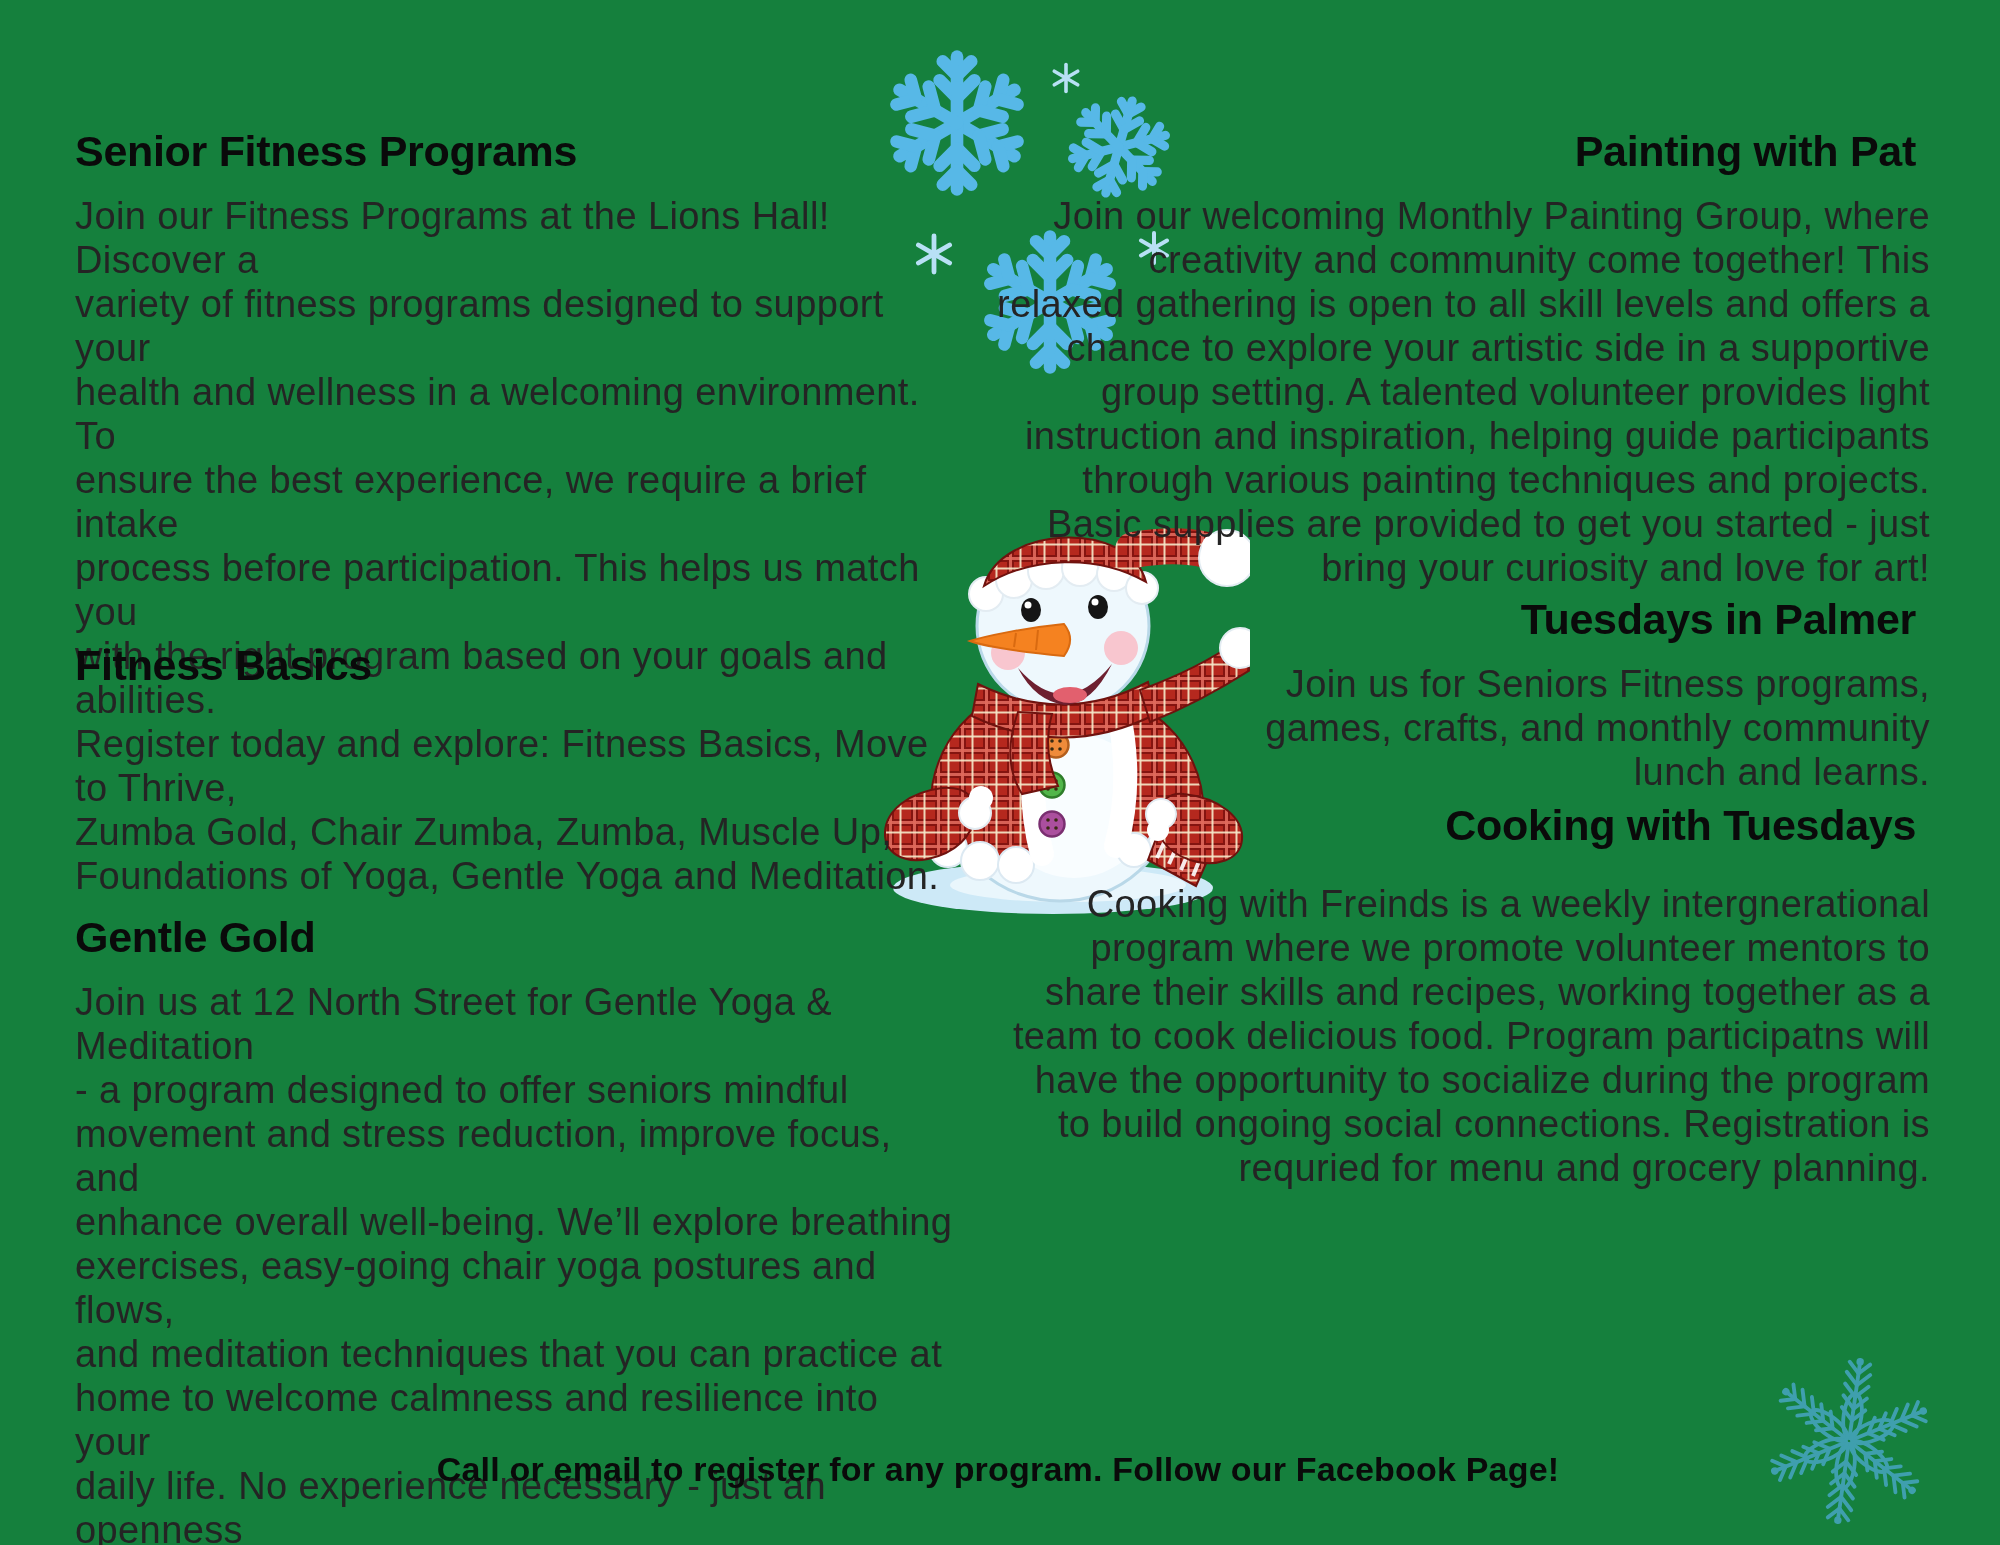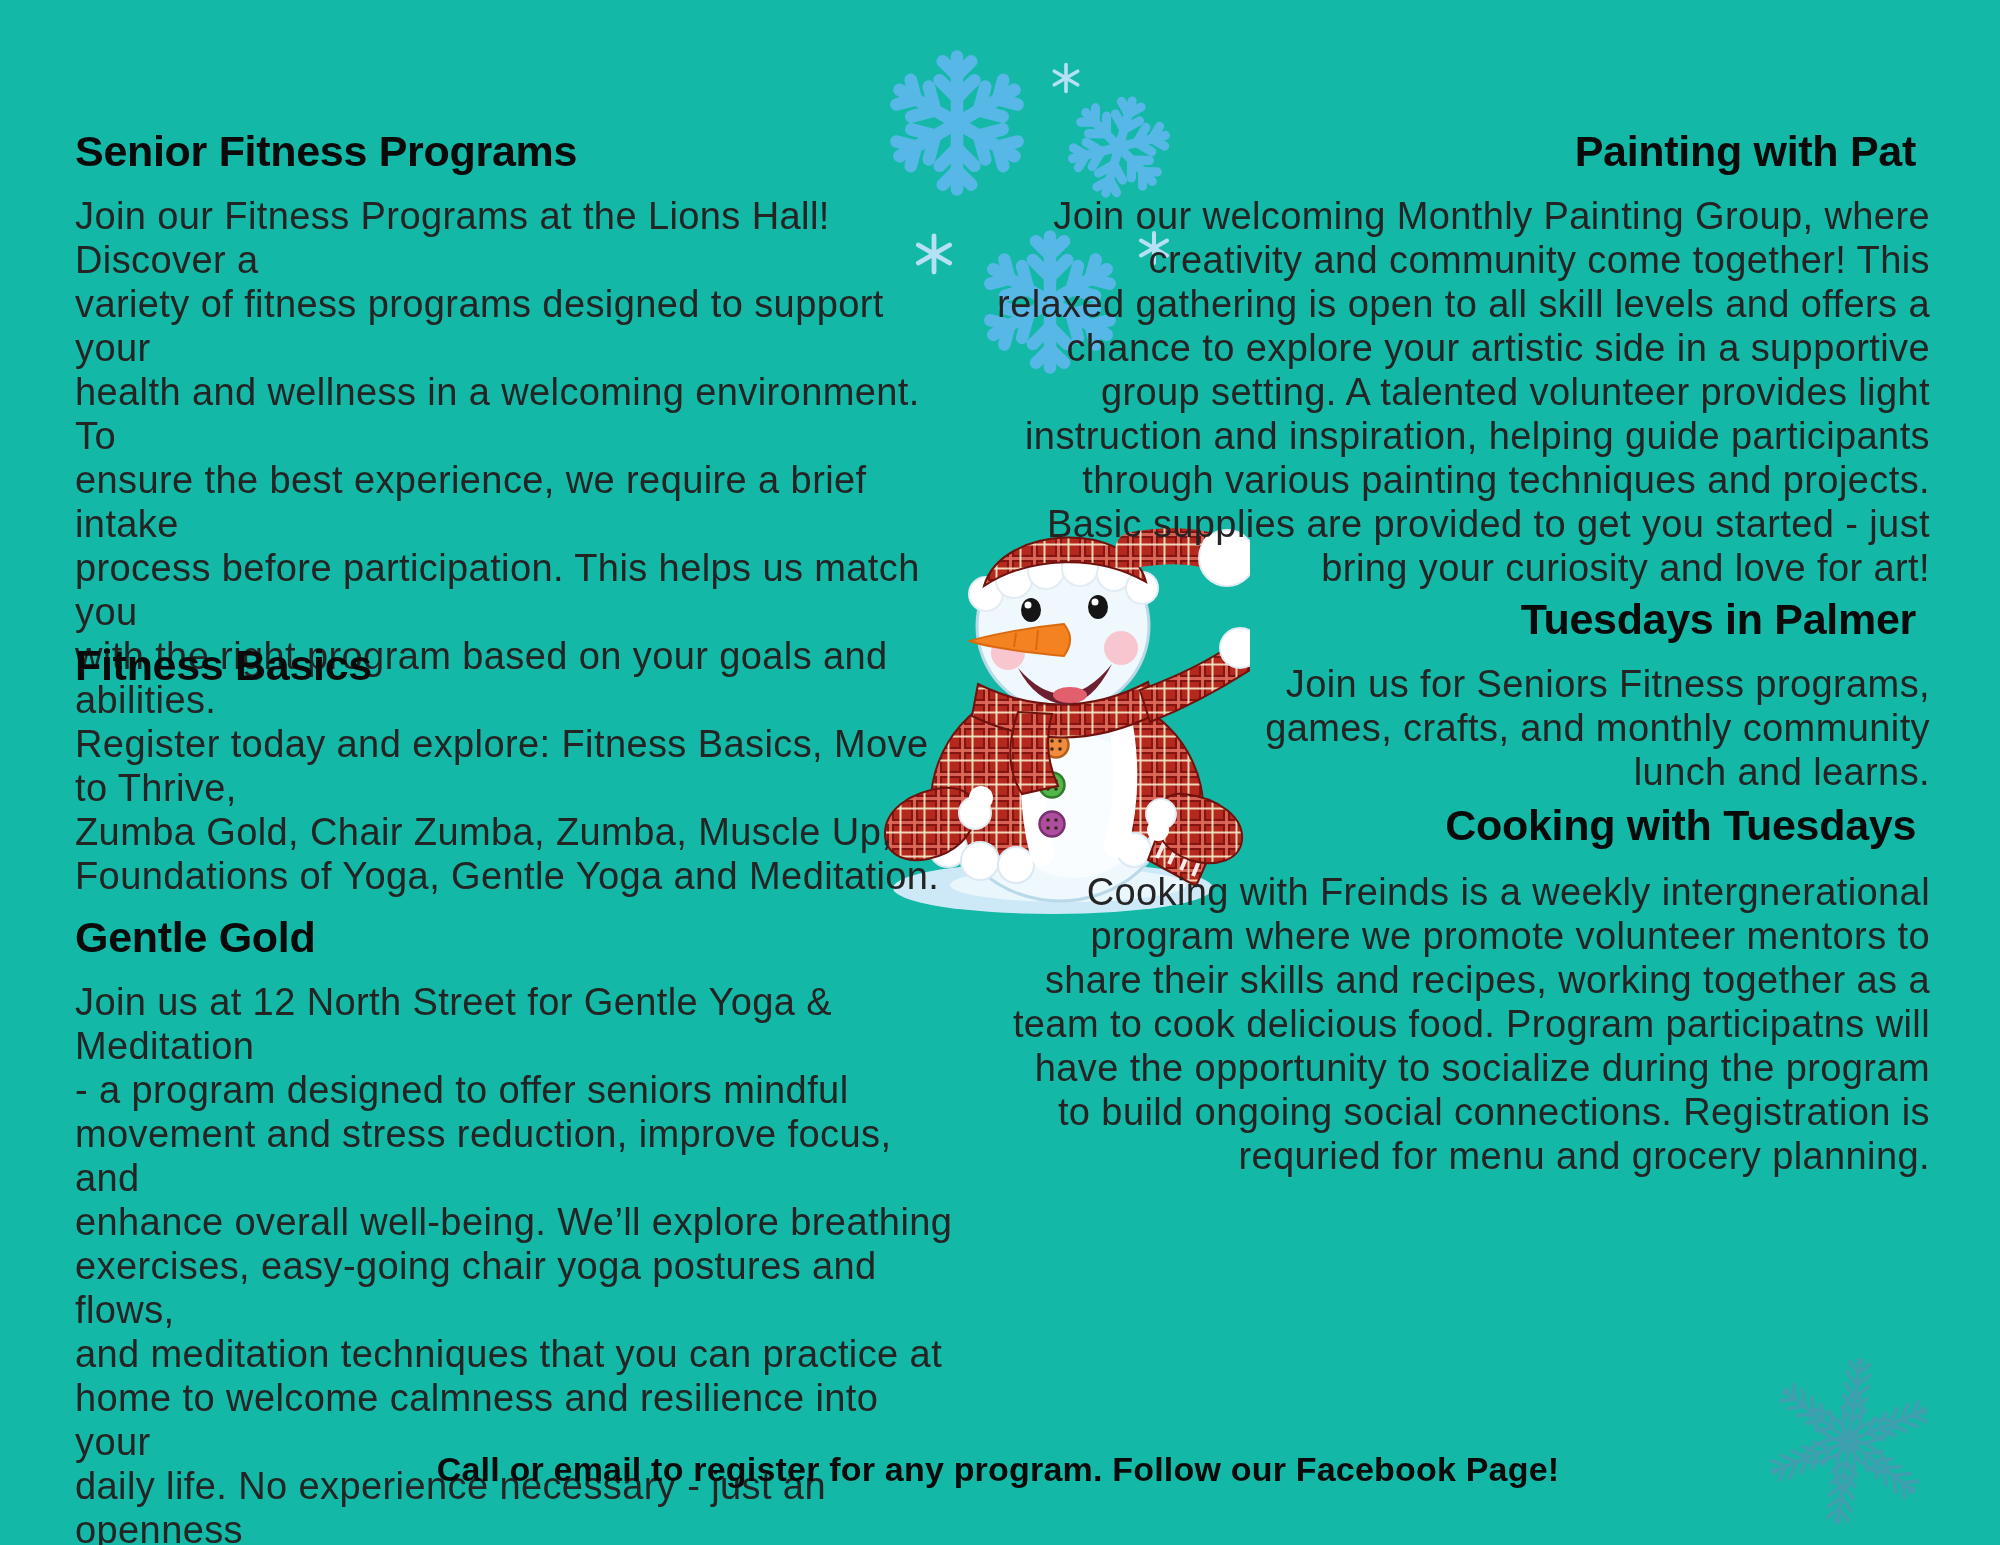--- a/index.html
+++ b/index.html
@@ -1,26 +1,26 @@
 <!DOCTYPE html>
 <html><head>
 <meta charset="utf-8">
 <style>
   html,body{margin:0;padding:0;background:#888;}
-  #page{position:relative;width:2000px;height:1545px;background:#14b8a6;overflow:hidden;
+  #page{position:relative;width:2000px;height:1545px;background:#15803d;overflow:hidden;
         font-family:"Liberation Sans",sans-serif;color:#232323;}
   .sec{position:absolute;z-index:2;}
   .sec h2{font-size:43px;line-height:50px;font-weight:bold;color:#0a0a0a;margin:0;letter-spacing:-0.3px;}
   .para{font-size:38px;line-height:44px;letter-spacing:0.4px;margin:18px 0 0;white-space:pre-line;color:#242424;}
   .sec-left{left:75px;width:880px;text-align:left;}
   .sec-right{right:70px;width:980px;text-align:right;}
   .sec-right h2{padding-right:14px;}
   .sec-l1{top:126px;} .sec-l2{top:640px;} .sec-l3{top:912px;}
   .sec-r1{top:126px;} .sec-r2{top:594px;} .sec-r3{top:800px;} .sec-r4{top:1180px;}
-  .sec-r3 .para{margin-top:20px;}
+  .sec-r3 .para{margin-top:32px;}
   .sec-r4 .para{margin-top:10px;}
   .footer{position:absolute;left:0;right:4px;top:1450px;text-align:center;z-index:2;
           font-size:34px;font-weight:bold;color:#0a0a0a;letter-spacing:0.2px;}
   .deco{position:absolute;z-index:1;display:block;}
   .deco svg{display:block;width:100%;height:100%;}
   .sf1{left:878px;top:44px;width:158px;height:158px;}
   .sp-a{left:1048px;top:60px;width:36px;height:36px;}
   .sf2{left:1062px;top:88px;width:114px;height:118px;transform:rotate(16deg);}
   .sp-b{left:910px;top:230px;width:48px;height:48px;}
   .sf3{left:972px;top:222px;width:156px;height:160px;}

